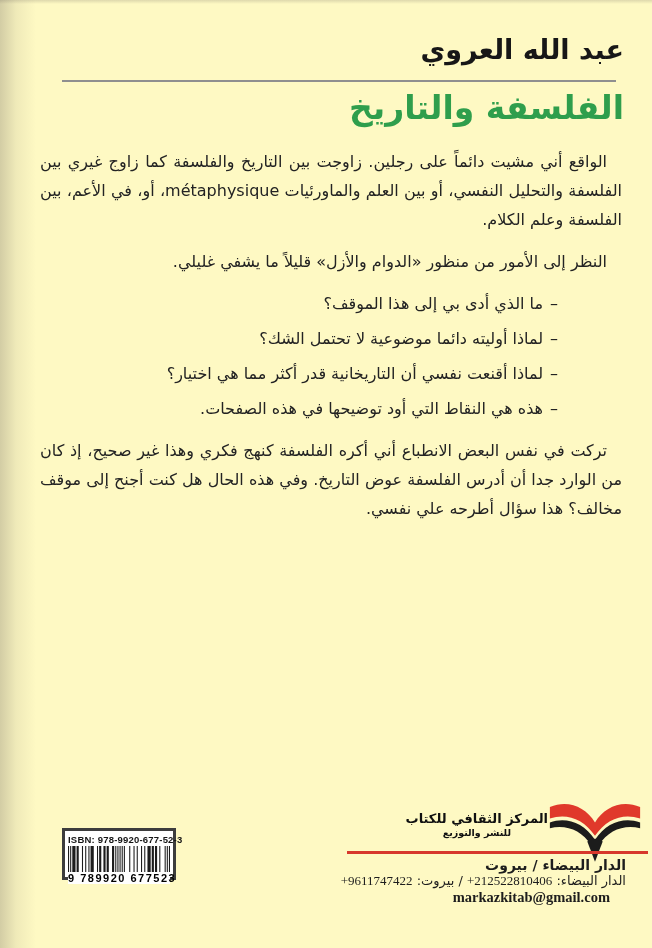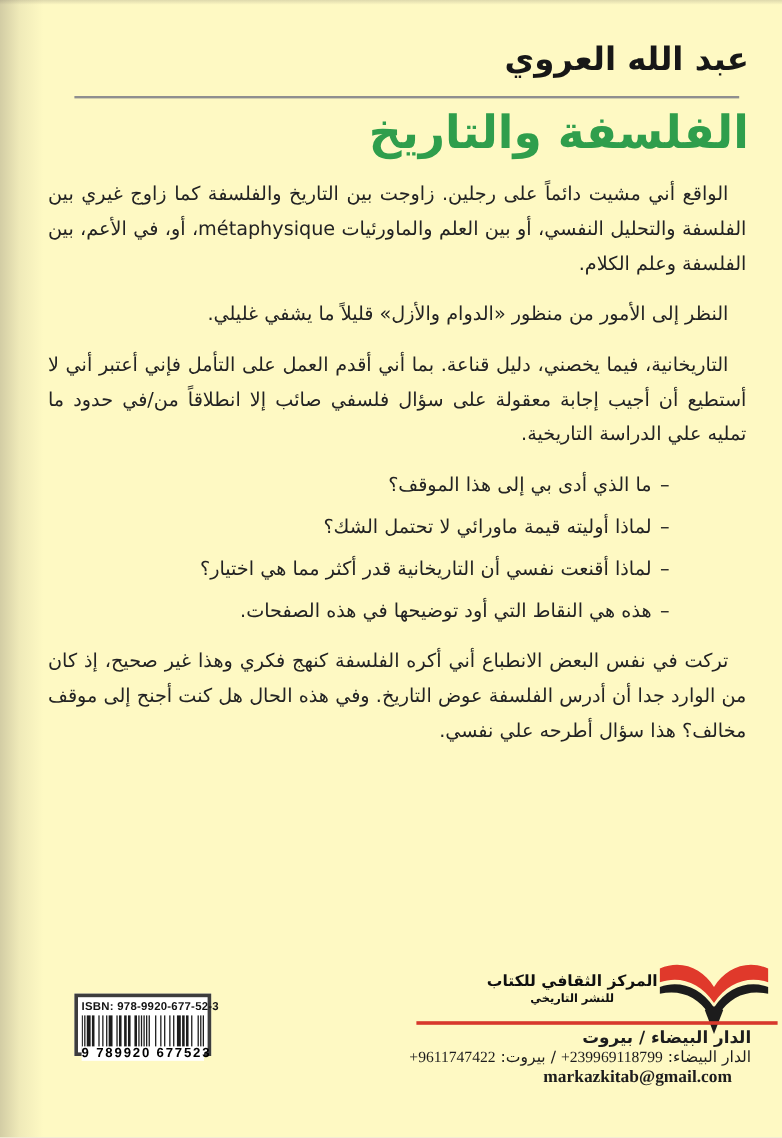--- a/index.html
+++ b/index.html
@@ -10,21 +10,21 @@
   }
   .edge-left{position:absolute;left:0;top:0;bottom:0;width:36px;
     background:linear-gradient(to right,rgba(110,102,94,.30),rgba(110,102,94,.10) 45%,rgba(0,0,0,0));pointer-events:none;}
   .edge-top{position:absolute;left:0;top:0;right:0;height:4px;
     background:linear-gradient(to bottom,rgba(110,102,94,.22),rgba(0,0,0,0));pointer-events:none;}
 
   .author{position:absolute;top:34px;right:28px;direction:rtl;
     font-size:27px;font-weight:bold;color:#171717;white-space:nowrap;}
   .head-rule{position:absolute;top:80px;left:62px;right:36px;height:2px;background:#8f8f8f;}
   .title{position:absolute;top:88px;right:28px;direction:rtl;
-    font-size:38px;font-weight:bold;color:#2f9e4c;white-space:nowrap;}
+    font-size:33px;font-weight:bold;color:#2f9e4c;white-space:nowrap;}
 
   .body-text{position:absolute;top:147px;right:30px;left:40px;direction:rtl;
     text-align:justify;font-size:16px;line-height:29px;color:#232323;}
   .body-text p{margin:0 0 13px;text-indent:15px;}
   .bullet-list{margin:2px 0 13px;padding:0 64px 0 0;}
   .bullet{margin-bottom:6px;text-align:right;}
   .bullet .dash{margin-left:7px;}
   .closing{margin:0;text-indent:15px;}
 
   .book-logo{position:absolute;left:547px;top:797px;width:96px;height:70px;}
@@ -56,51 +56,50 @@
   <div class="edge-left"></div>
   <div class="edge-top"></div>
 
   <div class="author">عبد الله العروي</div>
   <div class="head-rule"></div>
   <div class="title">الفلسفة والتاريخ</div>
 
   <div class="body-text">
     <p>الواقع أني مشيت دائماً على رجلين. زاوجت بين التاريخ والفلسفة كما زاوج غيري بين الفلسفة والتحليل النفسي، أو بين العلم والماورئيات métaphysique، أو، في الأعم، بين الفلسفة وعلم الكلام.</p>
     <p>النظر إلى الأمور من منظور «الدوام والأزل» قليلاً ما يشفي غليلي.</p>
-    <p>التاريخانية، فيما يخصني، دليل قناعة. بما أني أقدم العمل على التأمل فإني أعتبر أني لا أستطيع أن أجيب إجابة معقولة على سؤال فلسفي صائب إلا انطلاقاً من/في حدود ما تمليه علي الدراسة التاريخية.</p>
 
     <div class="bullet-list">
       <div class="bullet"><span class="dash">–</span><span>ما الذي أدى بي إلى هذا الموقف؟</span></div>
-      <div class="bullet"><span class="dash">–</span><span>لماذا أوليته قيمة ماورائي لا تحتمل الشك؟</span></div>
+      <div class="bullet"><span class="dash">–</span><span>لماذا أوليته دائما موضوعية لا تحتمل الشك؟</span></div>
       <div class="bullet"><span class="dash">–</span><span>لماذا أقنعت نفسي أن التاريخانية قدر أكثر مما هي اختيار؟</span></div>
       <div class="bullet"><span class="dash">–</span><span>هذه هي النقاط التي أود توضيحها في هذه الصفحات.</span></div>
     </div>
 
     <p class="closing">تركت في نفس البعض الانطباع أني أكره الفلسفة كنهج فكري وهذا غير صحيح، إذ كان من الوارد جدا أن أدرس الفلسفة عوض التاريخ. وفي هذه الحال هل كنت أجنح إلى موقف مخالف؟ هذا سؤال أطرحه علي نفسي.</p>
   </div>
 
   <svg class="book-logo" viewBox="0 0 100 72" xmlns="http://www.w3.org/2000/svg">
     <path d="M50,26 C60,10 78,2 97,10 L97,22 C80,16 62,22 50,40 Z" fill="#e0392b"></path>
     <path d="M50,26 C40,10 22,2 3,10 L3,22 C20,16 38,22 50,40 Z" fill="#e0392b"></path>
     <path d="M50,44 C62,26 80,20 97,26 L97,32 C80,28 64,34 54,50 Z" fill="#1c1c1c"></path>
     <path d="M50,44 C38,26 20,20 3,26 L3,32 C20,28 36,34 46,50 Z" fill="#1c1c1c"></path>
     <path d="M42,46 C46,42 54,42 58,46 L50,67 Z" fill="#1c1c1c"></path>
   </svg>
 
   <div class="publisher-name">
     <div class="name">المركز الثقافي للكتاب</div>
-    <div class="subtitle">للنشر التاريخي</div>
+    <div class="subtitle">للنشر والتوزيع</div>
   </div>
   <div class="red-rule"></div>
 
   <div class="addresses">
     <div class="cities">الدار البيضاء / بيروت</div>
     <div class="phones">
       <span>الدار البيضاء:</span>
-      <span class="num">+239969118799</span>
+      <span class="num">+212522810406</span>
       <span>/</span>
       <span>بيروت:</span>
       <span class="num">+9611747422</span>
     </div>
     <div class="email">markazkitab@gmail.com</div>
   </div>
 
   <div class="barcode">
     <div class="isbn">ISBN: 978-9920-677-52-3</div>
     <svg class="bars" viewBox="0 0 95 34" preserveAspectRatio="none" xmlns="http://www.w3.org/2000/svg" id="bc-bars">

